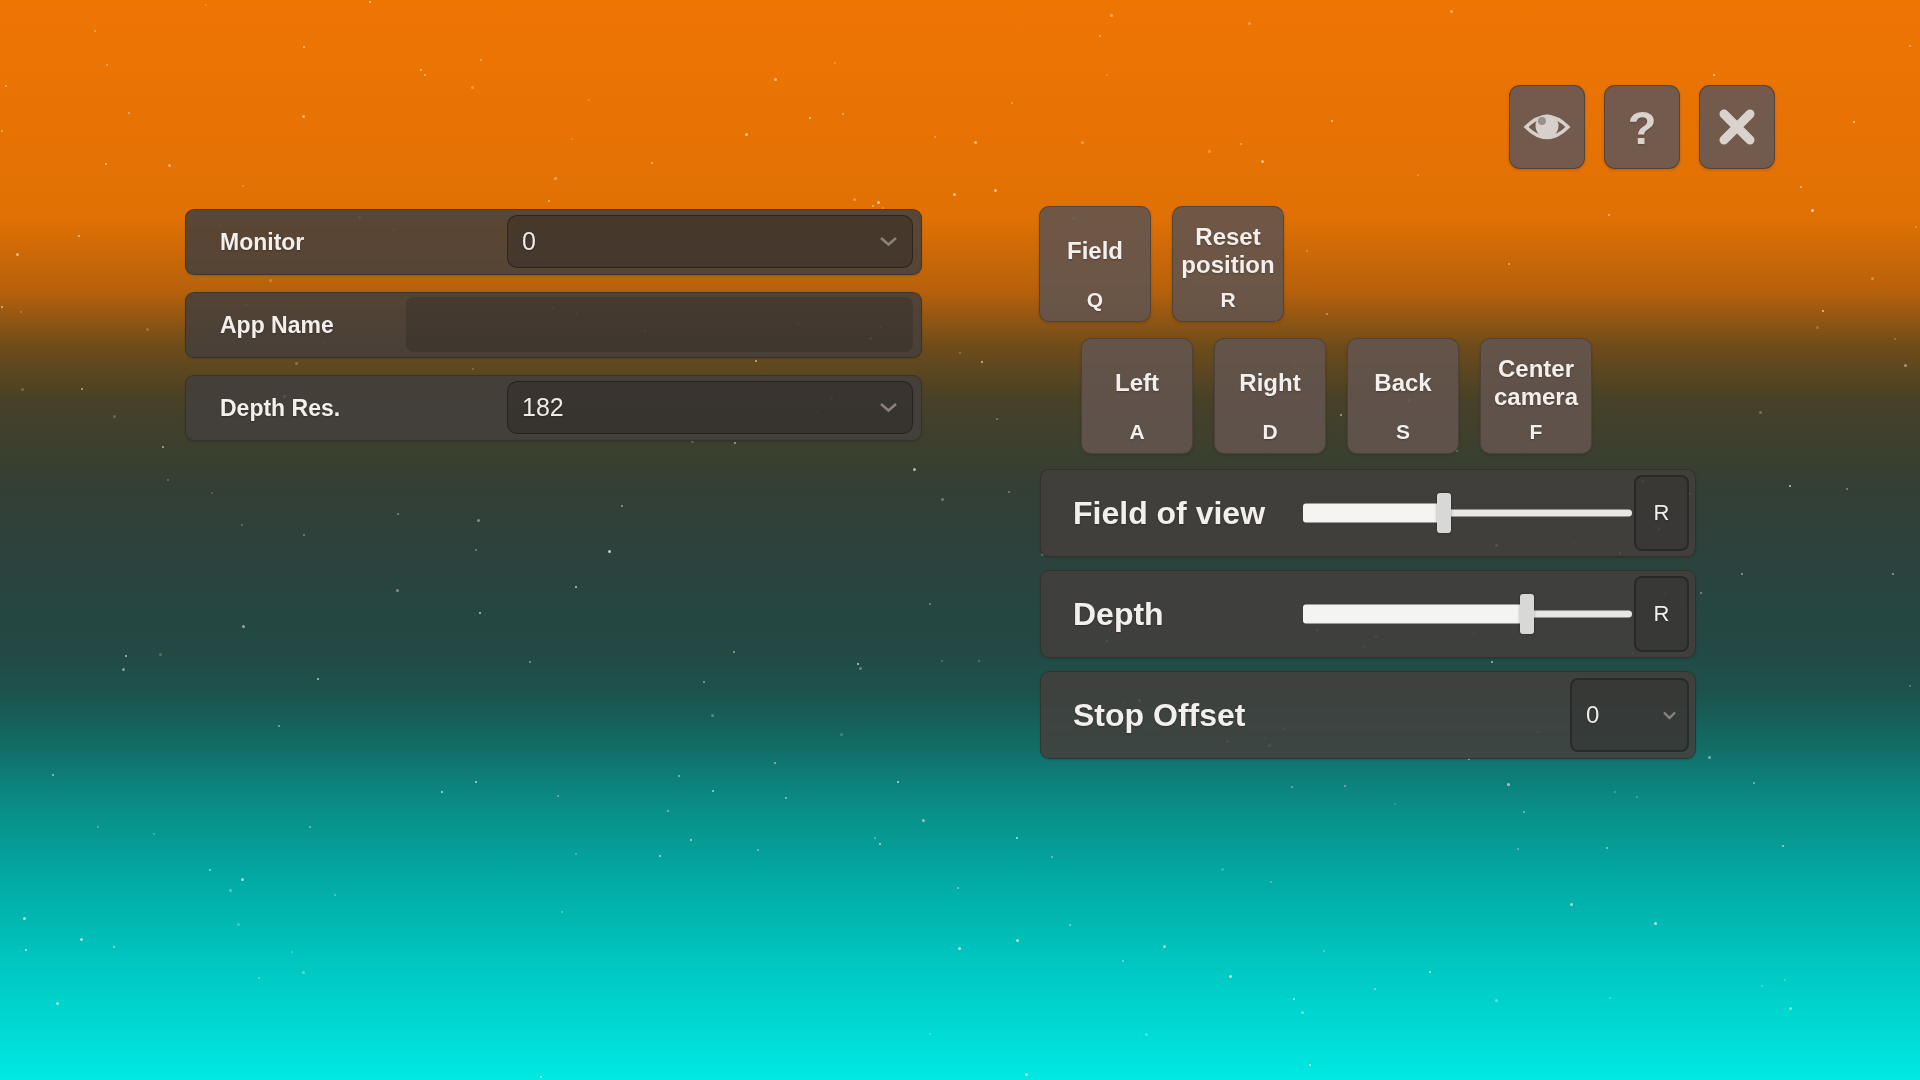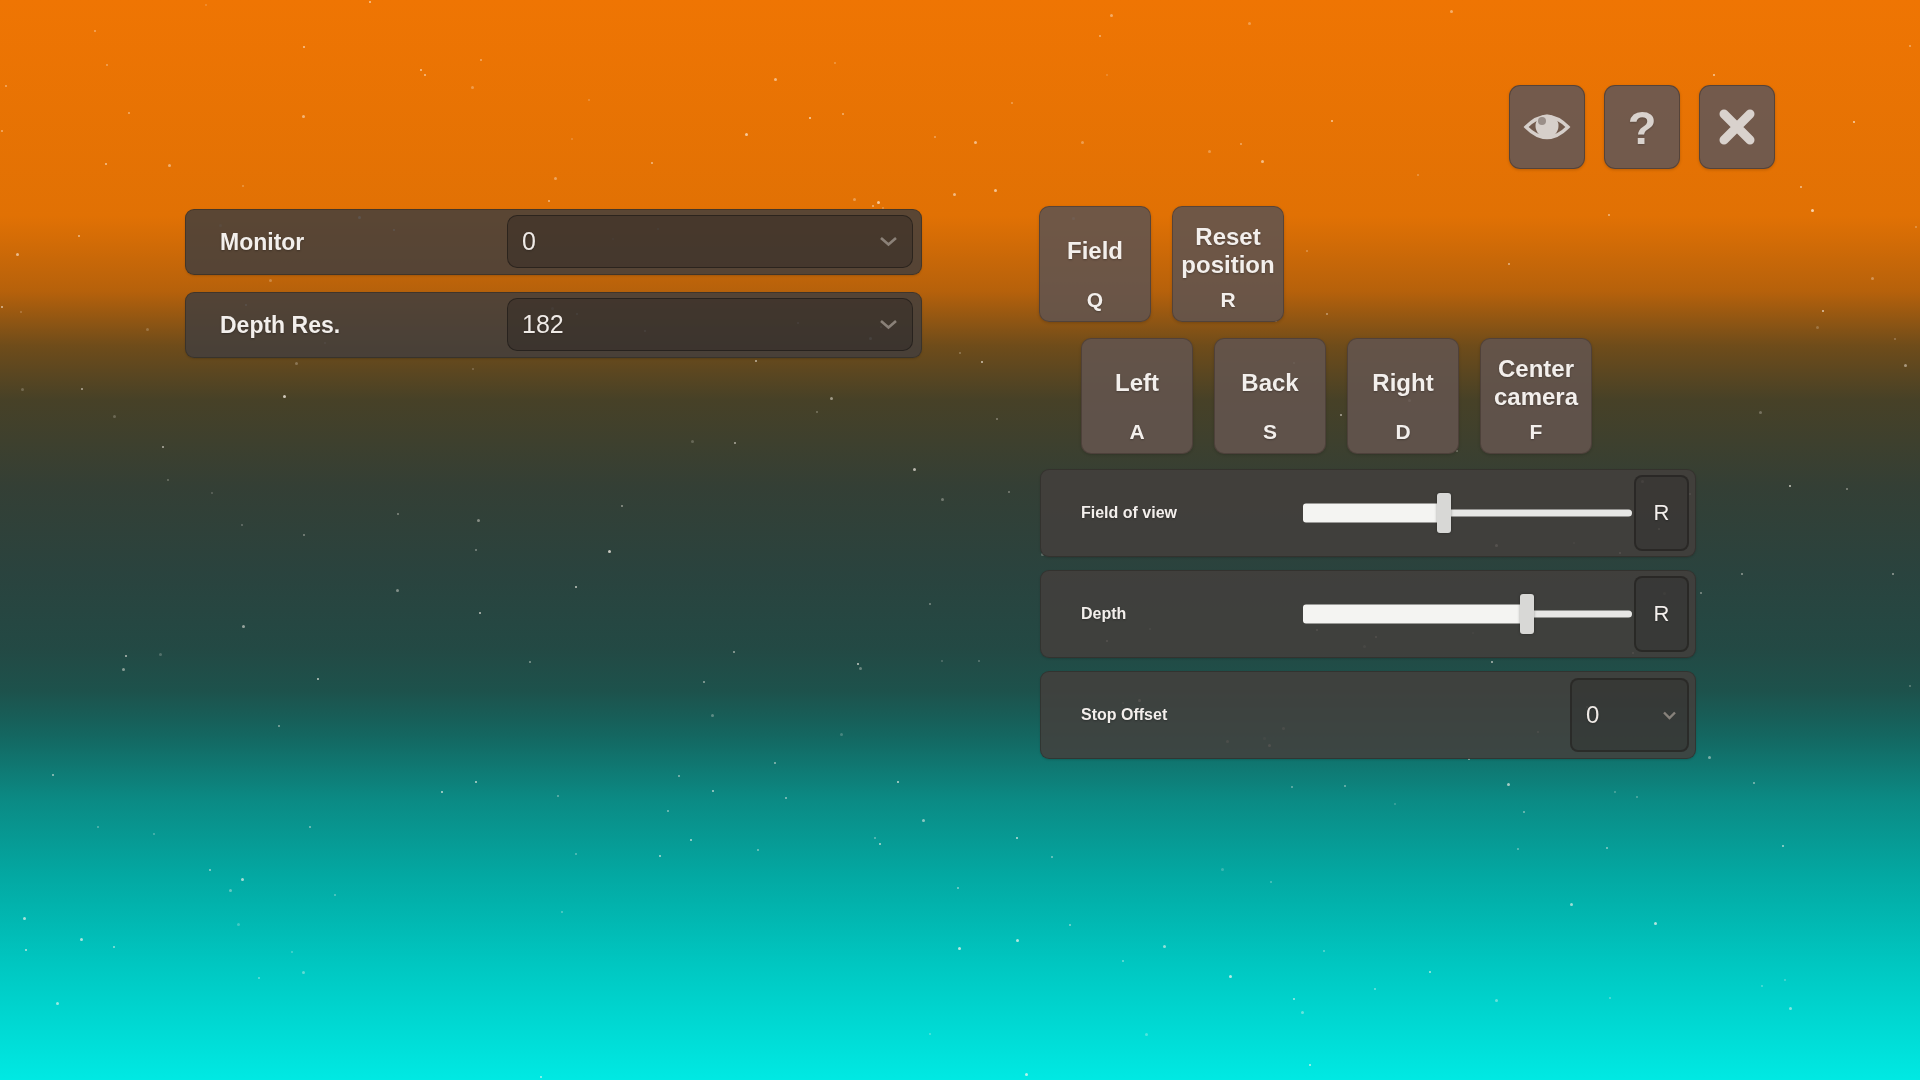--- a/index.html
+++ b/index.html
@@ -92,21 +92,21 @@
   .move-key{font-size:21px;font-weight:600;}
 
   
   .right-panels{position:absolute;left:1040px;top:469px;width:656px;display:flex;flex-direction:column;gap:13px;}
   .panel{
     position:relative;height:88px;border-radius:9px;
     background:rgba(68,63,60,.86);
     border:1px solid rgba(30,26,24,.35);
     box-shadow:0 1px 2px rgba(0,0,0,.15);
   }
-  .panel-label{position:absolute;left:40px;top:50%;transform:translateY(-50%);font-size:16px;font-weight:600;}
+  .panel-label{position:absolute;left:32px;top:50%;transform:translateY(-50%);font-size:32px;font-weight:600;}
   .slider-track{position:absolute;left:262px;top:50%;width:329px;height:40px;transform:translateY(-50%);cursor:pointer;}
   .track-line{position:absolute;left:0;right:0;top:50%;height:7px;transform:translateY(-50%);background:#e7e7e5;border-radius:4px;}
   .track-fill{position:absolute;left:0;top:50%;height:19px;transform:translateY(-50%);width:var(--pct,50%);background:#f4f4f2;border-radius:3px;}
   .handle{
     position:absolute;top:50%;left:var(--pct,50%);width:14px;height:40px;
     transform:translate(-50%,-50%);
     background:#d8d8d6;border-radius:3px;box-shadow:0 0 3px rgba(0,0,0,.35);
   }
   .reset-btn{
     position:absolute;right:6px;top:5px;bottom:5px;width:55px;
@@ -406,20 +406,24 @@
     <div class="row">
       <span class="row-label txt">Monitor</span>
       <div class="dropdown">
         <span class="dd-value">0</span>
         <svg class="chevron" width="19" height="11" viewBox="0 0 19 11">
           <path d="M2 2 L9.5 8.5 L17 2" fill="none" stroke="#a39a92" stroke-width="2.6"></path>
         </svg>
       </div>
     </div>
 
+    <div class="row">
+      <span class="row-label txt">App Name</span>
+      <input class="textfield" type="text" value="" style="">
+    </div>
 
 
 
     <div class="row">
       <span class="row-label txt">Depth Res.</span>
       <div class="dropdown">
         <span class="dd-value">182</span>
         <svg class="chevron" width="19" height="11" viewBox="0 0 19 11">
           <path d="M2 2 L9.5 8.5 L17 2" fill="none" stroke="#a39a92" stroke-width="2.6"></path>
         </svg>
@@ -438,26 +442,26 @@
       <span class="move-key txt">R</span>
     </div>
   </div>
 
   <div class="move-row r2">
     <div class="move-btn">
       <span class="move-label txt">Left</span>
       <span class="move-key txt">A</span>
     </div>
     <div class="move-btn">
+      <span class="move-label txt">Right</span>
+      <span class="move-key txt">D</span>
+    </div>
+    <div class="move-btn">
       <span class="move-label txt">Back</span>
       <span class="move-key txt">S</span>
-    </div>
-    <div class="move-btn">
-      <span class="move-label txt">Right</span>
-      <span class="move-key txt">D</span>
     </div>
     <div class="move-btn">
       <span class="move-label txt">Center camera</span>
       <span class="move-key txt">F</span>
     </div>
   </div>
 
   <div class="right-panels">
 
     <div class="panel" style="--pct: 43%;">

